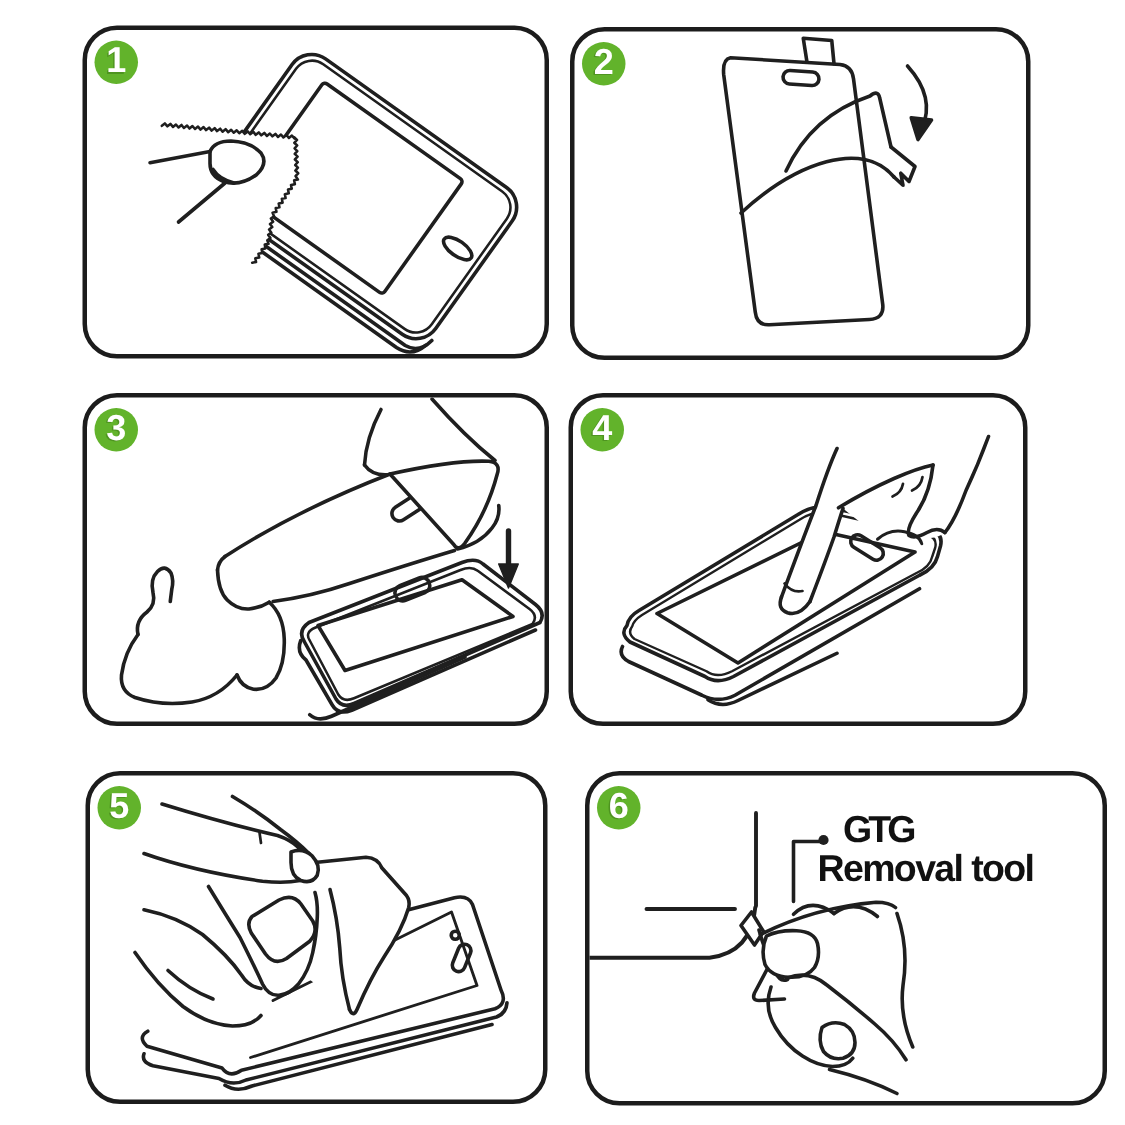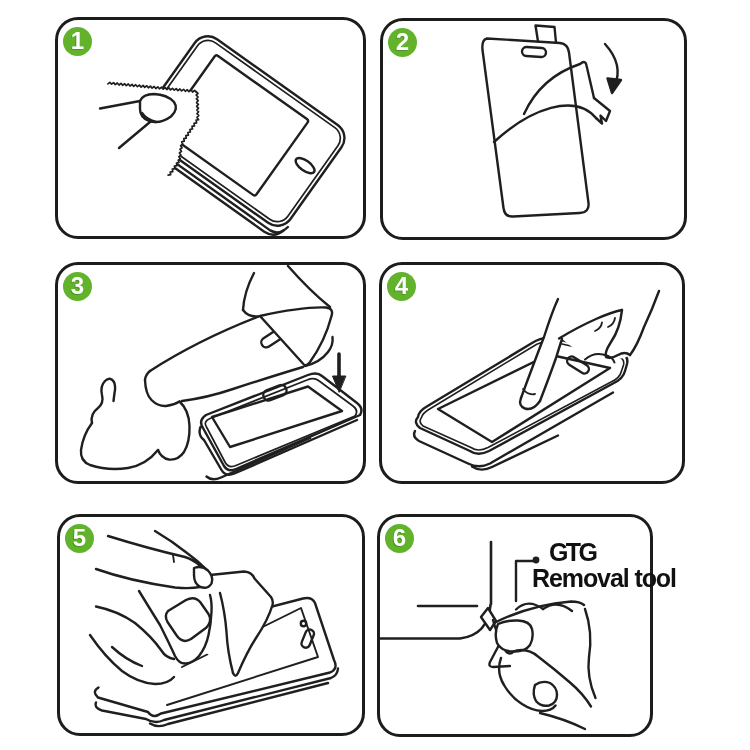--- a/index.html
+++ b/index.html
@@ -128,21 +128,21 @@
 <path d="M134,51 Q142,48 148,53.5 Q154,60 151.5,66.5 Q148,72.5 140.5,70 Q134,67 134,58 Z" fill="#fff"></path>
 <path d="M79,74 Q90,92 100,108 Q110,128 115,139 Q119,147 126,146.5 Q133,146 139,139 Q146,130 148.5,118 Q151,107 151.5,95 Q152,85 150,78" fill="none"></path>
 <path d="M108,94 L126,83 Q135,78.5 140.5,85.5 L148.5,97 Q152.5,104 146.5,110.5 L131,122 Q123,127 117,119 L107.5,105 Q104,98.5 108,94 Z" fill="#fff"></path>
 <path d="M36,89.5 Q58,94 75,106 Q92,120 101,133 Q106,141 114,142" fill="none"></path>
 <path d="M30,118 Q45,140 62,154 Q78,166 95,167 Q108,167 114,160" fill="none"></path>
 <path d="M52,130 Q66,143 82,149" fill="none"></path>
 </svg>
 <div class="badge" style="left:5px;top:7px">5</div>
 </div>
 
-<div class="panel" style="left:377px;top:514px;width:276px;height:223px">
+<div class="panel" style="left:390px;top:514px;width:348px;height:223px">
 <svg width="302" height="217" viewBox="0 0 302 217" fill="none" stroke="#1f1f1f" stroke-width="2.4" stroke-linecap="round" stroke-linejoin="round">
 <path d="M111,25 L111,87" stroke-width="2.6"></path>
 <path d="M38,89 L97,89" stroke-width="2.6"></path>
 <path d="M0,121.5 L80,121.5 Q108,118 110.5,88" stroke-width="2.6"></path>
 <path d="M155,44 L136,44 L136,84" stroke-width="2.4"></path>
 <circle cx="156" cy="43" r="3.4" fill="#1f1f1f" stroke="none"></circle>
 <text x="169" y="44" font-size="25" font-weight="bold" fill="#111" stroke="none" textLength="49">GTG</text>
 <text x="152" y="70" font-size="25" font-weight="bold" fill="#111" stroke="none" textLength="145">Removal tool</text>
 
 <path d="M114,106 Q150,89 191,84.5 Q200,84.5 204,88 Q213,115 209,140 Q207,160 215,182 L211,189 Q203,176 190,165 Q175,152 158,139 Q146,129 132,134 Q127,138 124,131 Q117,118 113,103 Z" fill="#fff" stroke="none"></path>

